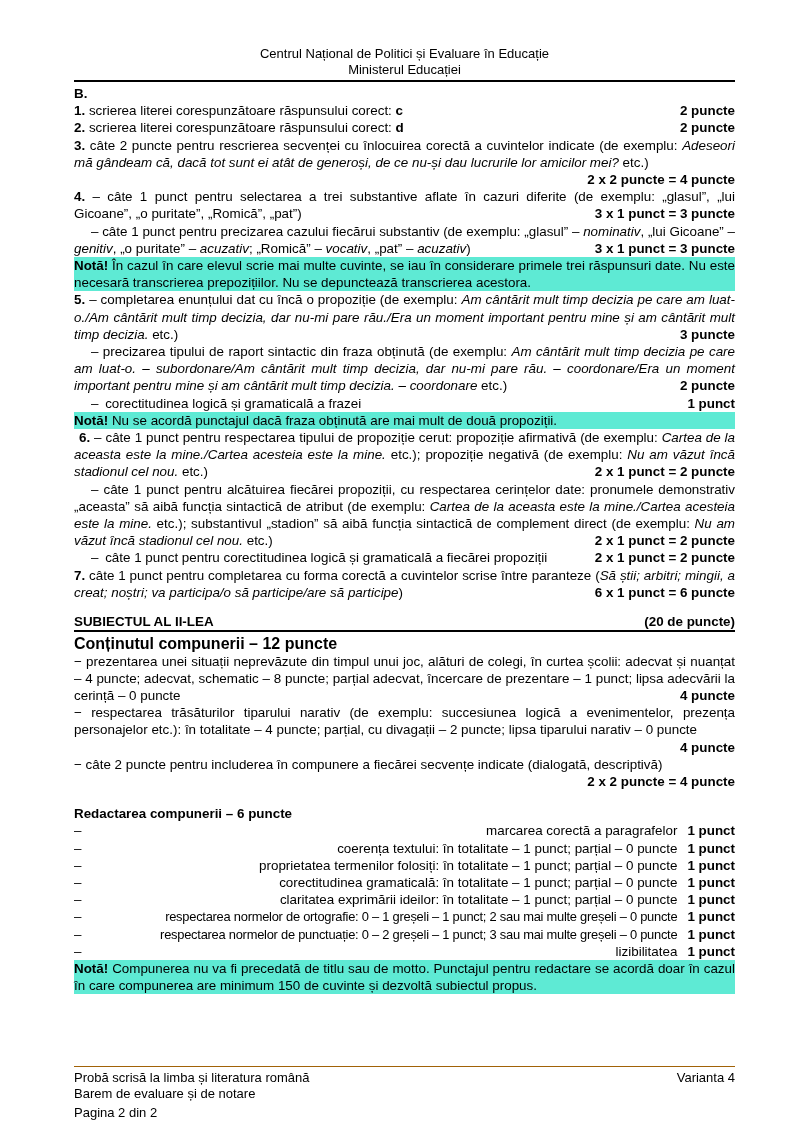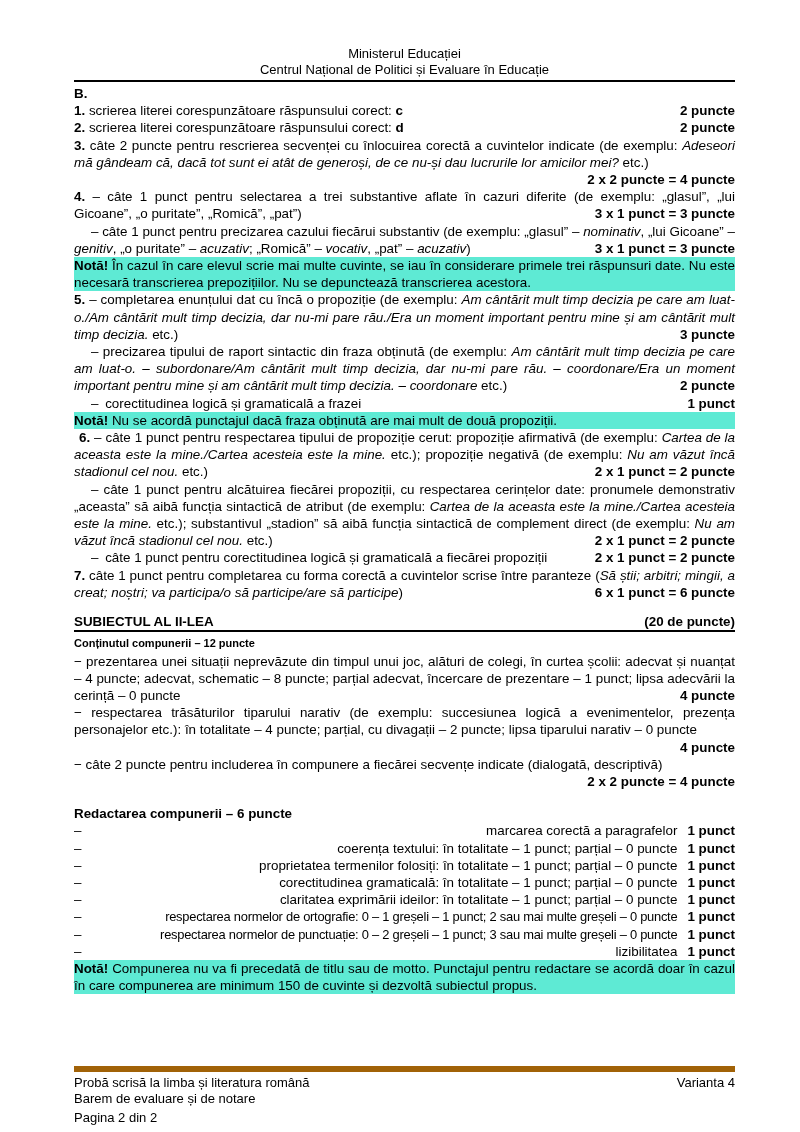--- a/index.html
+++ b/index.html
@@ -19,43 +19,43 @@
   .seg-b{font-weight:bold;}
   .seg-i{font-style:italic;}
   .score{float:right;font-weight:bold;padding-left:12px;white-space:nowrap;}
   .note{background:#5eead4;}
   .ind{text-indent:17px;}
   .ind4{text-indent:5px;}
   
   .subj2-heading{display:flex;justify-content:space-between;font-weight:bold;
     font-size:13.4px;line-height:17.2px;margin-top:12px;border-bottom:2px solid #000;
     padding-bottom:0;}
-  .content-heading{font-weight:bold;font-size:11px;line-height:17.2px;margin-top:3px;}
+  .content-heading{font-weight:bold;font-size:16px;line-height:17.2px;margin-top:3px;}
   .redaction-heading{font-weight:bold;font-size:13.4px;line-height:17.2px;margin-top:15px;}
   
   .lrow{display:flex;font-size:13.4px;line-height:17.2px;}
   .lrow .dash{flex:none;width:27px;}
   .lrow .ltext{flex:1;text-align:right;}
   .lrow .score2{flex:none;font-weight:bold;white-space:nowrap;padding-left:10px;}
   .lrow.cond .ltext{font-size:12.9px;letter-spacing:-0.25px;}
   
-  .footer{position:absolute;left:74px;width:661px;top:1066px;border-top:6px solid #a16207;
+  .footer{position:absolute;left:74px;width:661px;top:1066px;border-top:1px solid #a16207;
     padding-top:3px;font-size:13px;line-height:16px;}
   .footer-row{display:flex;justify-content:space-between;}
   .page-num{text-align:left;margin-top:3px;}
 </style>
 </head>
 <body>
 
 <div class="page">
   <div class="content">
 
     <div class="doc-header">
+      <div>Centrul Național de Politici și Evaluare în Educație</div>
       <div>Ministerul Educației</div>
-      <div>Centrul Național de Politici și Evaluare în Educație</div>
     </div>
 
     <div>
       <div class="b-label">B.</div>
       <div id="section-b-paras">
           <div class="para"><span class="seg-b">1.</span><span class="seg-n"> scrierea literei corespunzătoare răspunsului corect: </span><span class="seg-b">c</span><span class="score">2 puncte</span></div>
           <div class="para"><span class="seg-b">2.</span><span class="seg-n"> scrierea literei corespunzătoare răspunsului corect: </span><span class="seg-b">d</span><span class="score">2 puncte</span></div>
           <div class="para"><span class="seg-b">3.</span><span class="seg-n"> câte 2 puncte pentru rescrierea secvenței cu înlocuirea corectă a cuvintelor indicate (de exemplu: </span><span class="seg-i">Adeseori mă gândeam că, dacă tot sunt ei atât de generoși, de ce nu-și dau lucrurile lor amicilor mei?</span><span class="seg-n"> etc.)</span><span class="score">2 x 2 puncte = 4 puncte</span></div>
           <div class="para"><span class="seg-b">4.</span><span class="seg-n"> – câte 1 punct pentru selectarea a trei substantive aflate în cazuri diferite (de exemplu: „glasul”, „lui Gicoane”, „o puritate”, „Romică”, „pat”)</span><span class="score">3 x 1 punct = 3 puncte</span></div>
           <div class="para ind"><span class="seg-n">– câte 1 punct pentru precizarea cazului fiecărui substantiv (de exemplu: „glasul” – </span><span class="seg-i">nominativ</span><span class="seg-n">, „lui Gicoane” – </span><span class="seg-i">genitiv</span><span class="seg-n">, „o puritate” – </span><span class="seg-i">acuzativ</span><span class="seg-n">; „Romică” – </span><span class="seg-i">vocativ</span><span class="seg-n">, „pat” – </span><span class="seg-i">acuzativ</span><span class="seg-n">)</span><span class="score">3 x 1 punct = 3 puncte</span></div>

